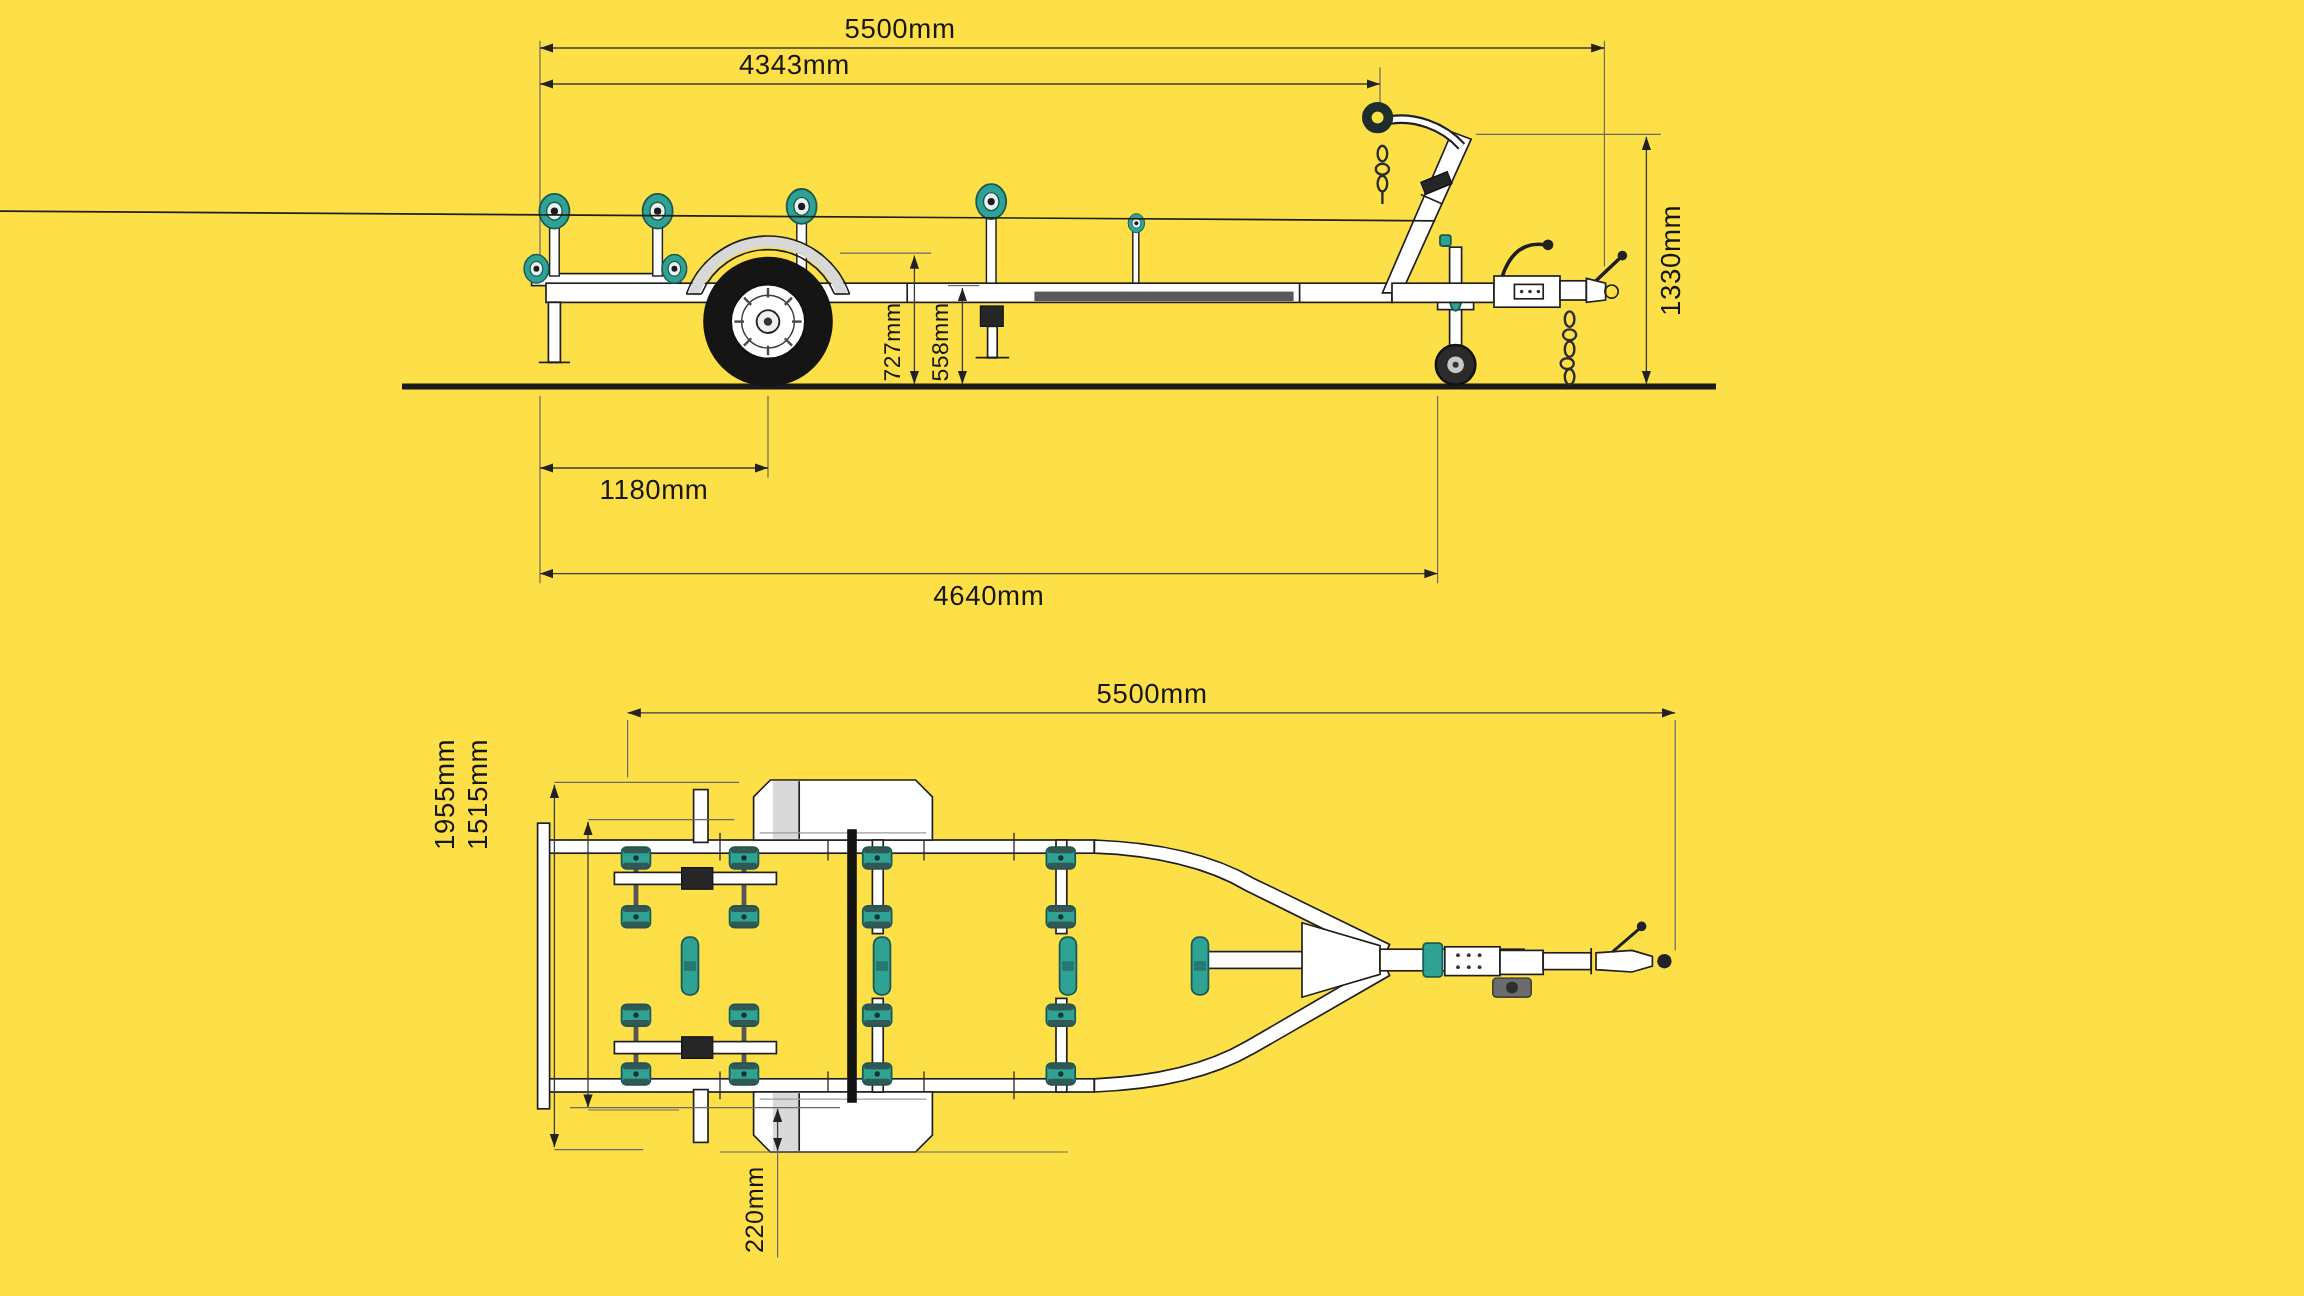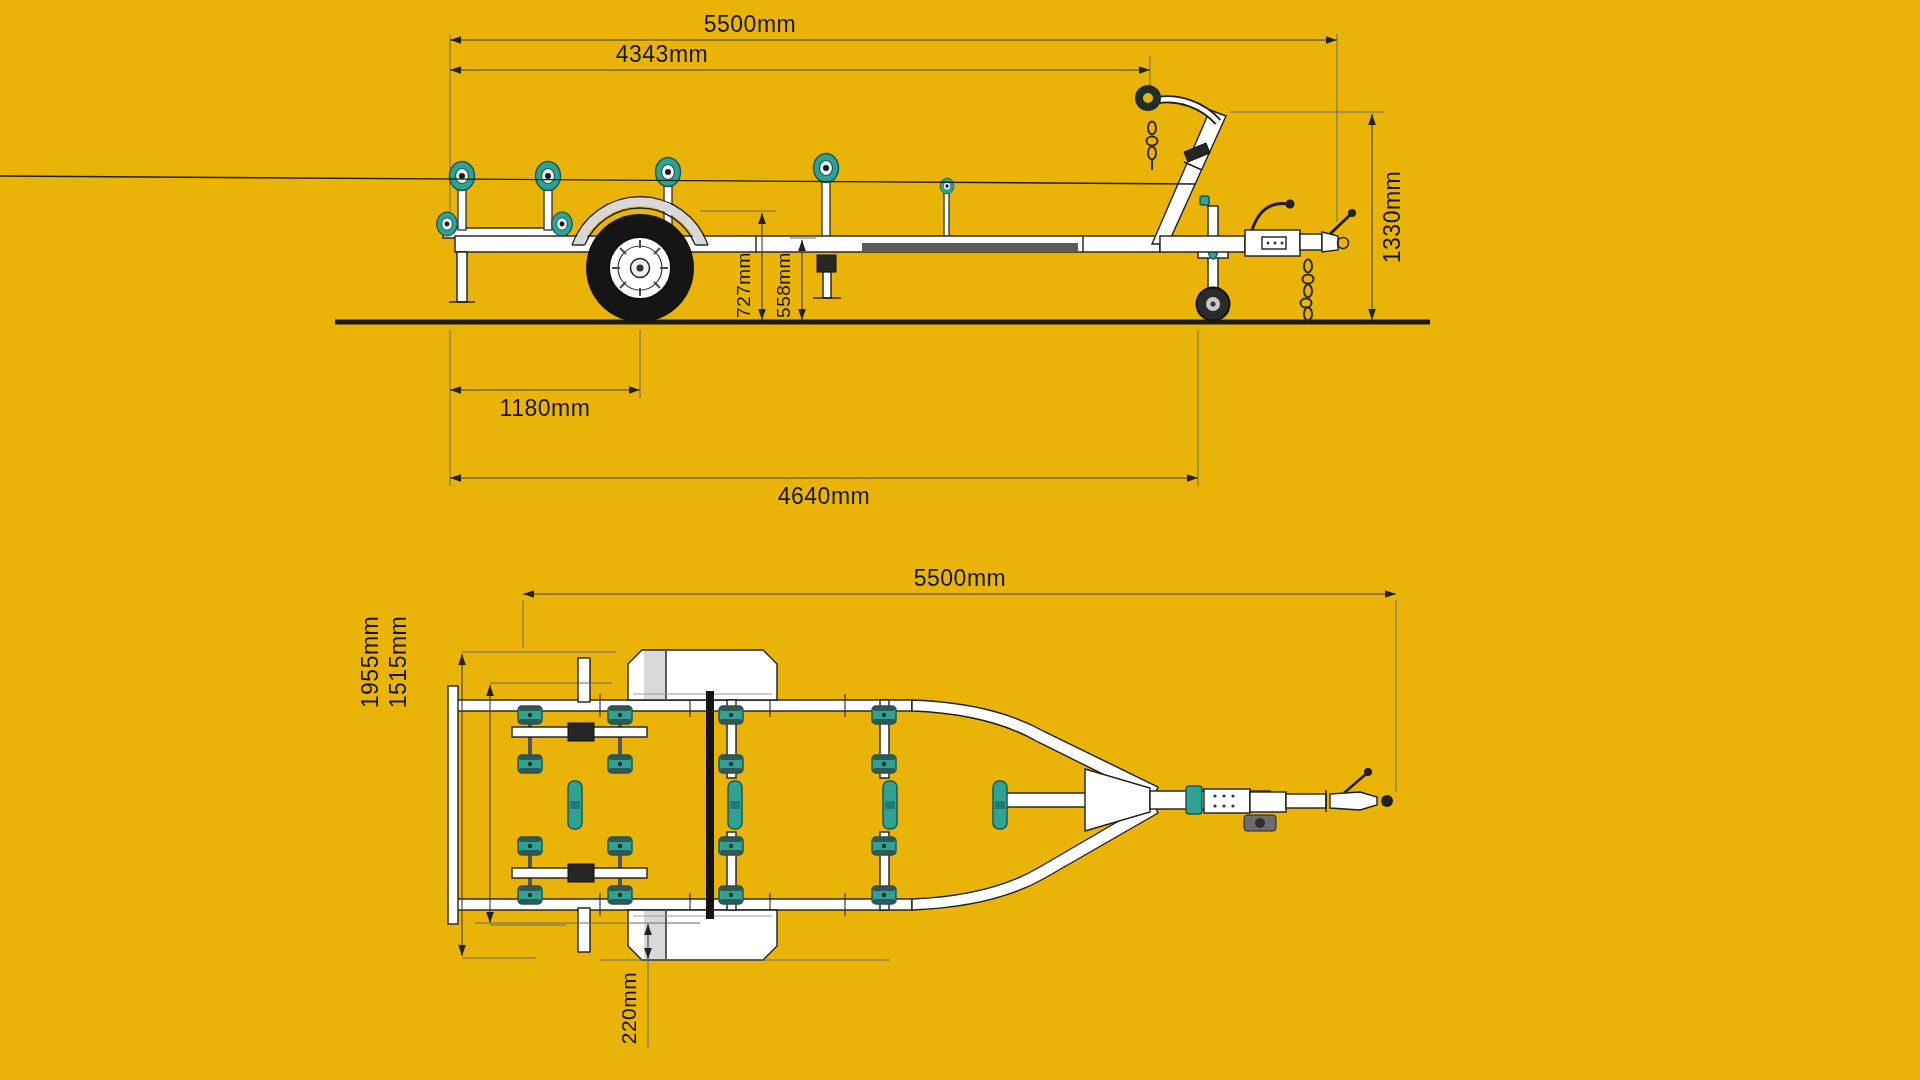--- a/index.html
+++ b/index.html
@@ -1,17 +1,17 @@
 <!DOCTYPE html>
 <html style="--accent: #2fa294; --accent-dark: #1b5a54;"><head>
 <meta charset="utf-8">
 <style>
   html,body{margin:0;padding:0;background:#fff;}
   body{font-family:"Liberation Sans", sans-serif;}
-  .stage{position:relative;width:1920px;height:1080px;background:#eab308;overflow:hidden;}
+  .stage{position:relative;width:1920px;height:1080px;background:#fde047;overflow:hidden;}
   svg{display:block;}
   text{fill:#161616;}
   .dimtxt{font-size:23px;letter-spacing:0.5px;}
   .dimtxt-sm{font-size:19px;letter-spacing:0.5px;}
   .dimtxt-md{font-size:21px;letter-spacing:0.5px;}
   .dline{stroke:#3c3c3c;stroke-width:1.1;fill:none;}
   .ext{stroke:#6a6a6a;stroke-width:1;fill:none;}
   .art{stroke:#1f1f1f;stroke-width:1.4;fill:#ffffff;}
   .artn{stroke:#1f1f1f;stroke-width:1.4;fill:none;}
   .roller{fill:var(--accent);stroke:var(--accent-dark);stroke-width:1.5;}

